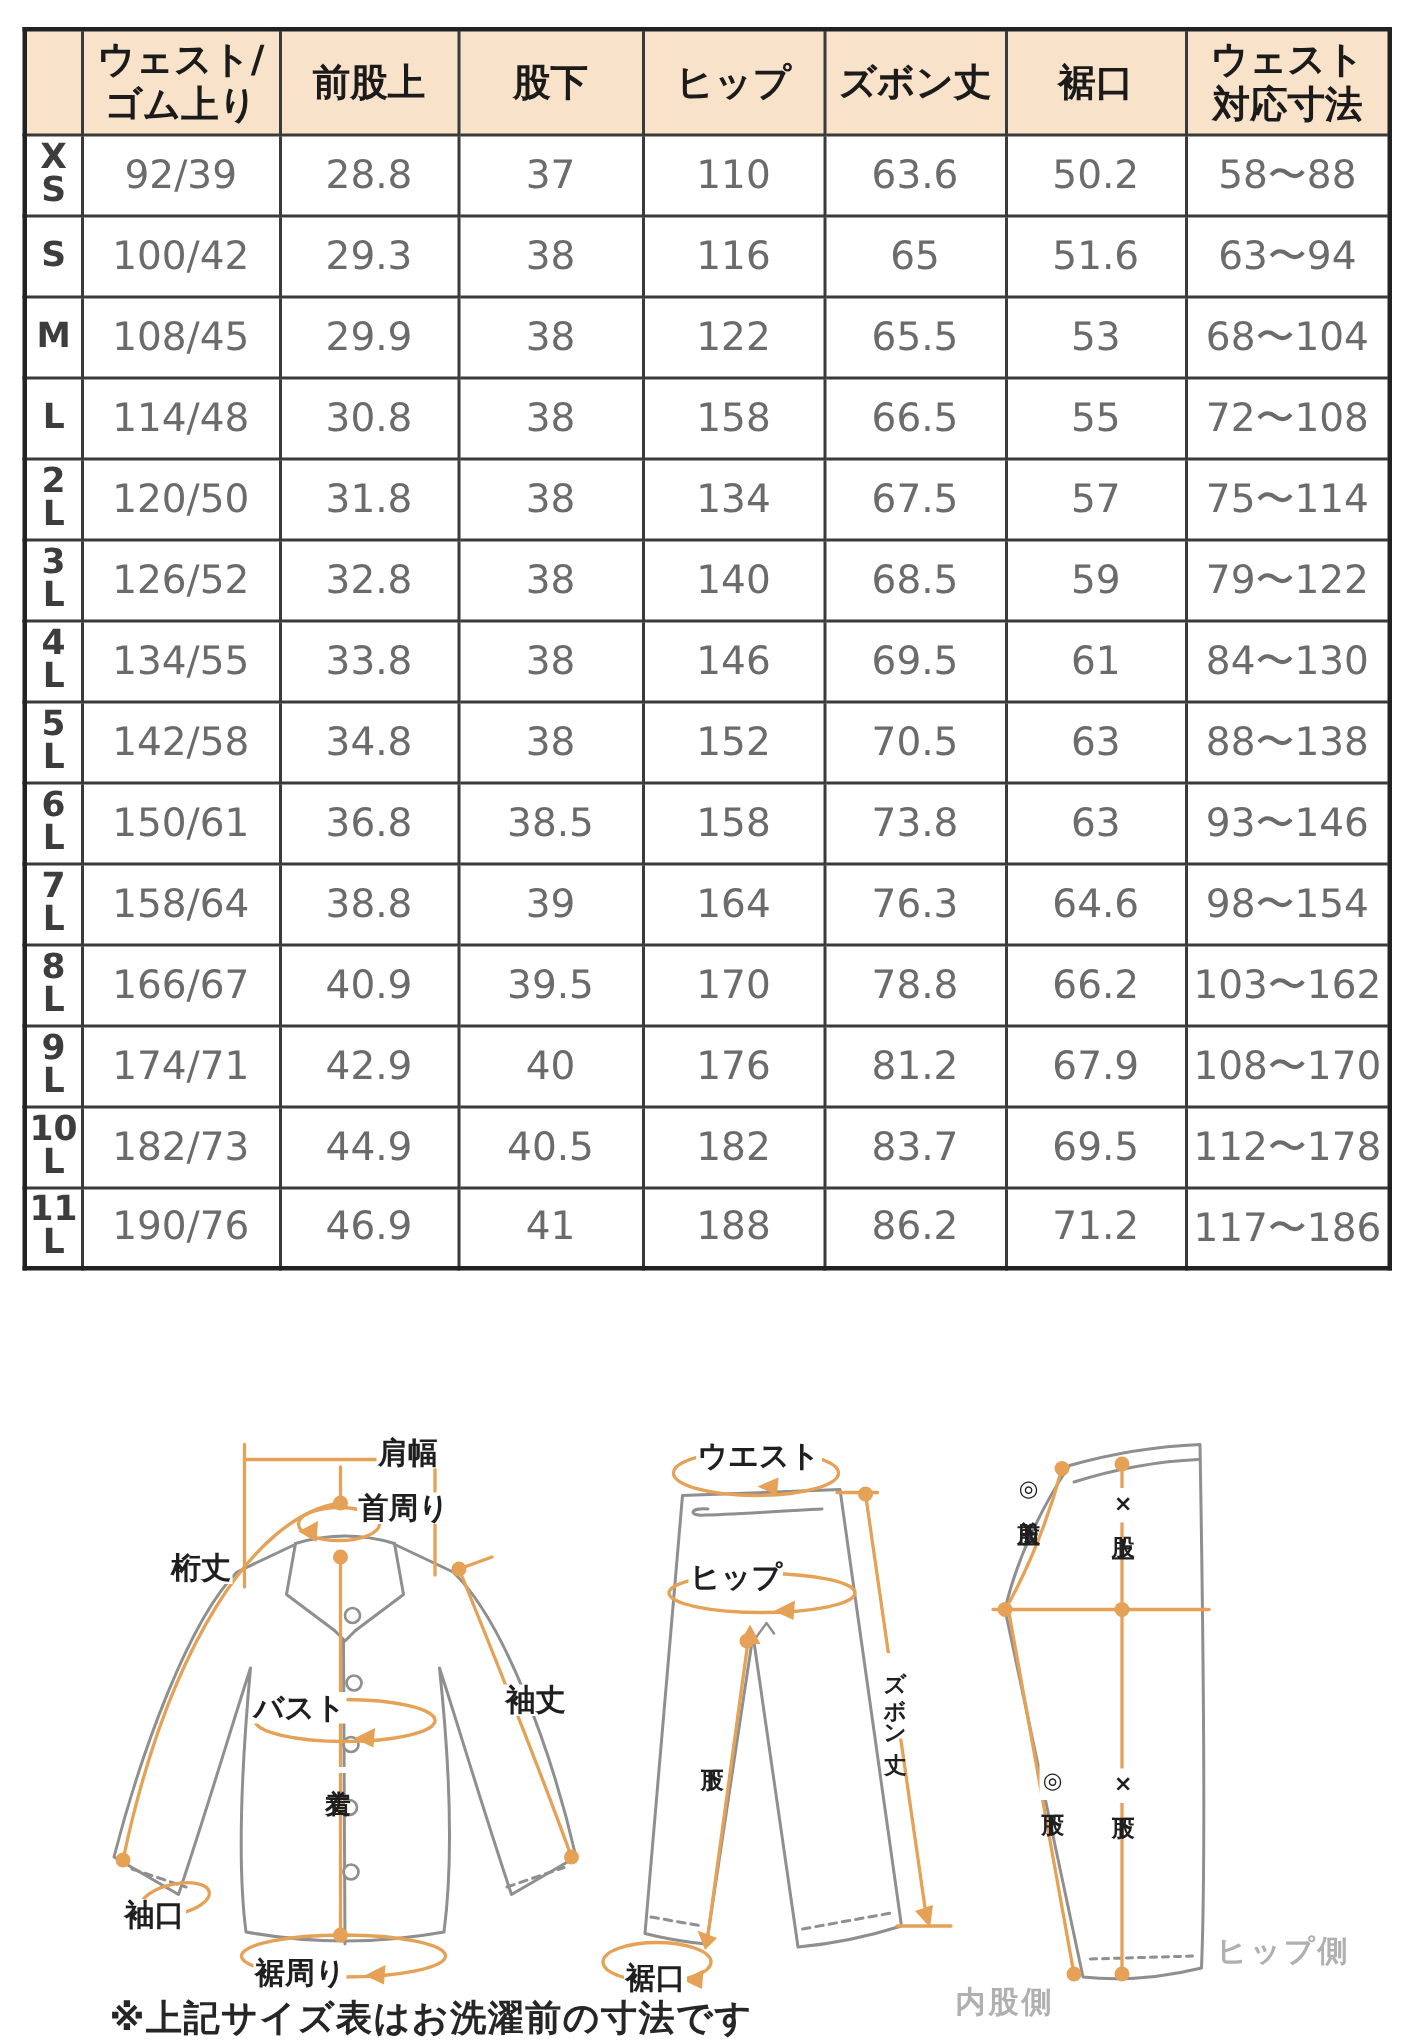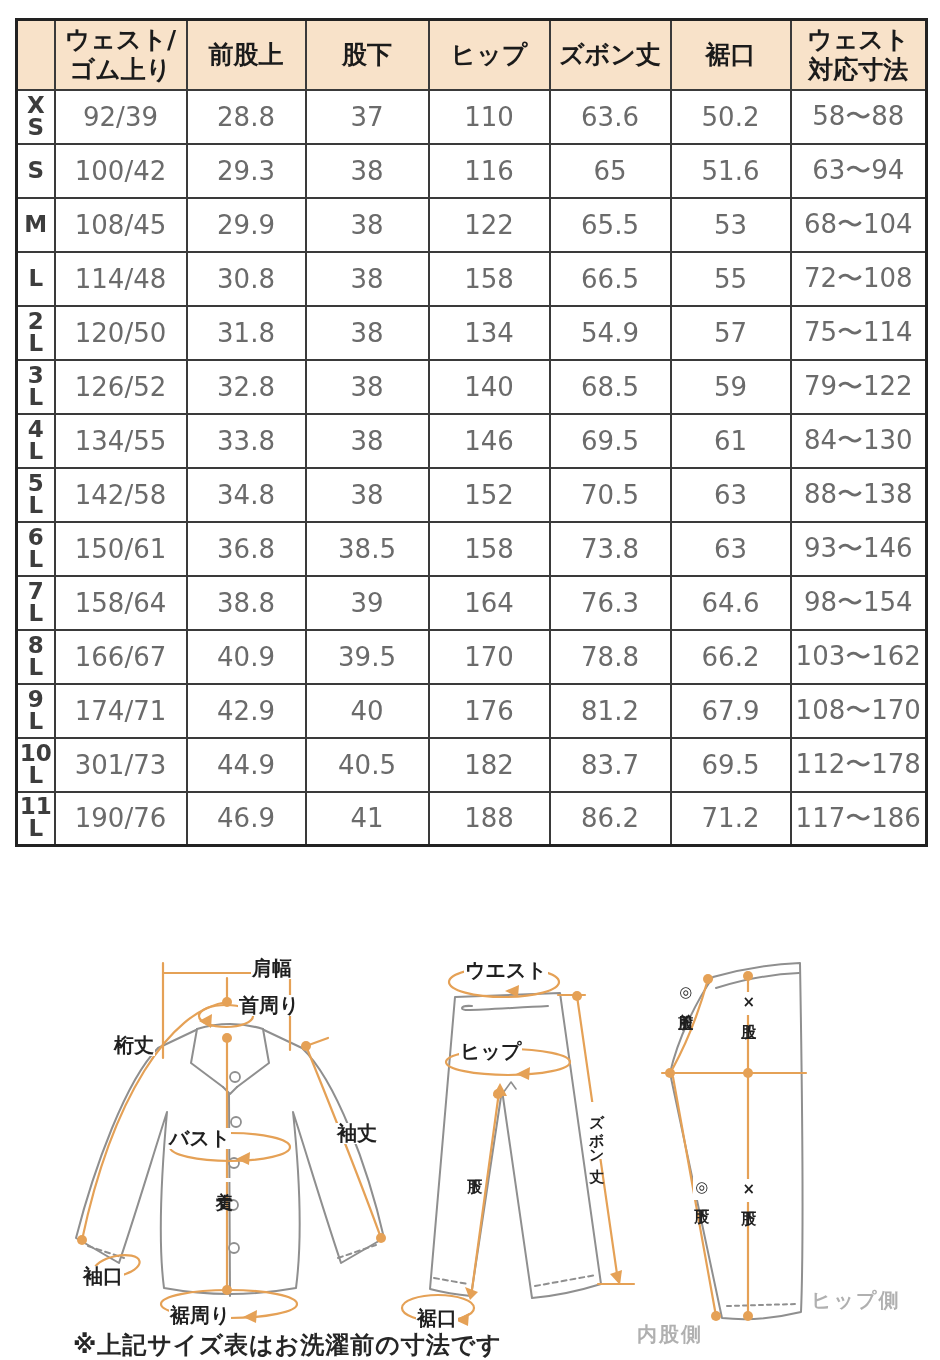--- a/index.html
+++ b/index.html
@@ -101,21 +101,21 @@
           <td>55</td>
           <td>72〜108</td>
         </tr>
         <tr>
           <th>2
 L</th>
           <td>120/50</td>
           <td>31.8</td>
           <td>38</td>
           <td>134</td>
-          <td>54.9</td>
+          <td>67.5</td>
           <td>57</td>
           <td>75〜114</td>
         </tr>
         <tr>
           <th>3
 L</th>
           <td>126/52</td>
           <td>32.8</td>
           <td>38</td>
           <td>140</td>
@@ -185,21 +185,21 @@
           <td>42.9</td>
           <td>40</td>
           <td>176</td>
           <td>81.2</td>
           <td>67.9</td>
           <td>108〜170</td>
         </tr>
         <tr>
           <th>10
 L</th>
-          <td>301/73</td>
+          <td>182/73</td>
           <td>44.9</td>
           <td>40.5</td>
           <td>182</td>
           <td>83.7</td>
           <td>69.5</td>
           <td>112〜178</td>
         </tr>
         <tr>
           <th>11
 L</th>

